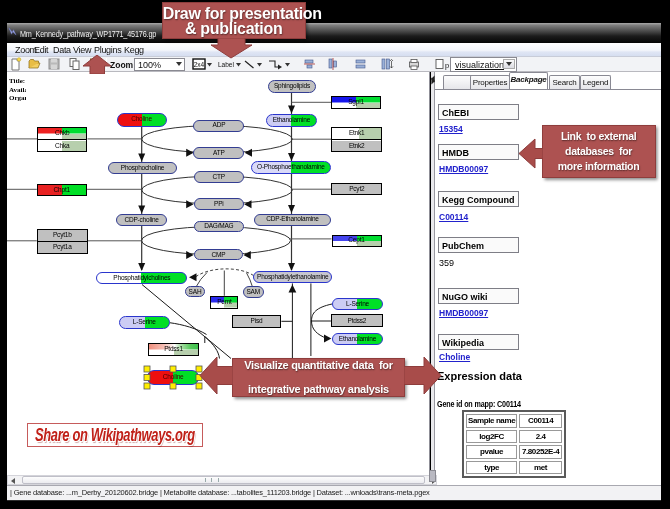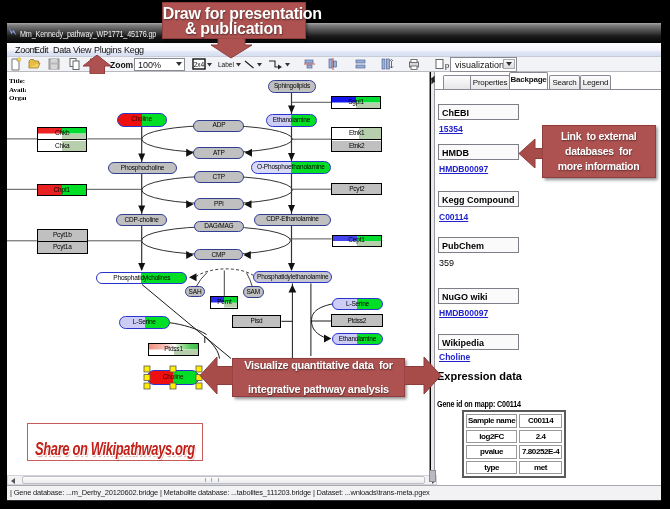--- a/index.html
+++ b/index.html
@@ -37,22 +37,22 @@
       font-size:6.5px;letter-spacing:-0.2px;color:#000;line-height:1;white-space:nowrap;overflow:hidden;}
   .pill{border:1px solid #333d92;border-radius:7px;background:#c0c0c0;}
   .cpill{border:1px solid #2a35cc;border-radius:7px;}
   .gbox{border:1px solid #000;}
   
   .callout{position:absolute;background:#ad5251;-webkit-font-smoothing:antialiased;border:1px solid #8e3d3c;color:#fff;font-weight:bold;white-space:nowrap;letter-spacing:-0.3px;
            text-align:center;z-index:40;box-shadow:1.5px 2px 3px rgba(0,0,0,0.45);
            display:flex;flex-direction:column;justify-content:center;
            text-shadow:0.5px 1px 1.5px rgba(0,0,0,0.5);}
   .cal-part{position:absolute;z-index:40;}
-  #share{position:absolute;left:27px;top:423px;width:176px;height:38px;background:#fff;
-         border:1px solid #c65b5b;z-index:30;display:flex;align-items:flex-end;justify-content:center;}
+  #share{position:absolute;left:27px;top:423px;width:176px;height:24px;background:#fff;
+         border:1px solid #c65b5b;z-index:30;display:flex;align-items:center;justify-content:center;}
   #share span{font-size:17.5px;font-weight:bold;font-style:italic;color:#c02018;white-space:nowrap;transform:scaleX(0.74);transform-origin:center;letter-spacing:-0.5px;
         text-shadow:1px 1px 0 #fff,-1px 1px 0 #fff,1px -1px 0 #fff,1.5px 2px 1px rgba(120,0,0,0.35);}
   
   #hscroll{left:7px;top:475px;width:430px;height:10px;background:#f2f2f4;border:1px solid #d4d4da;}
   #hthumb{position:absolute;left:14px;top:0px;width:403px;height:8px;background:linear-gradient(#fdfdfd,#ececf0);border:1px solid #bfbfc8;border-radius:2px;}
   #statusbar{left:7px;top:485px;width:654px;height:15px;background:#f2f2f4;border-top:1px solid #a8a8b0;
              font-size:7.5px;letter-spacing:-0.2px;color:#1a1a1a;line-height:14px;padding-left:3px;white-space:nowrap;}
   #pginfo{left:9px;top:77px;width:17px;z-index:2;font-family:"Liberation Serif",serif;font-weight:bold;
           font-size:7px;line-height:8.7px;color:#000;overflow:hidden;white-space:nowrap;}
 </style>
@@ -156,28 +156,28 @@
       </g>
     <g transform="translate(428,0)">
         <rect x="1" y="2.5" width="7" height="9" fill="#fff" stroke="#555" stroke-width="0.9"></rect>
         <text x="10" y="11" font-size="7.5" fill="#111" font-family="Liberation Sans">p</text>
       </g>
   </svg>
   <div class="tsep" style="left:106px;top:58px;"></div>
   <div class="tbtxt" style="left:110px;top:60px;font-weight:bold;font-size:8.5px;">Zoom:</div>
   <div class="combo" style="left:134px;top:57.5px;width:51px;height:13px;padding:1.5px 0 0 3px;">100%</div>
   <div class="carrow" style="left:176px;top:62px;"></div>
-  <div class="combo" style="left:450px;top:57px;width:67px;height:15px;padding:2px 0 0 4px;background:#fff;">visualization
+  <div class="combo" style="left:450px;top:57px;width:67px;height:15px;padding:2px 0 0 4px;background:#fff;text-decoration:underline;">visualization
     <span style="position:absolute;right:1px;top:1px;width:12px;height:10px;background:linear-gradient(#fafafa,#dcdce2);border:1px solid #aaa;"></span>
   </div>
   <div class="carrow" style="left:506px;top:62px;z-index:5;"></div>
 
   <div class="tab" style="left:443px;top:75px;width:14px;padding-left:44px;">Objects</div>
   <div class="tab" style="left:470px;top:75px;width:40px;">Properties</div>
-  <div class="tab tabsel" style="left:509px;top:72px;width:39px;">Backpage</div>
+  <div class="tab tabsel" style="left:509px;top:72px;width:39px;font-style:italic;">Backpage</div>
   <div class="tab" style="left:549px;top:75px;width:31px;">Search</div>
   <div class="tab" style="left:580px;top:75px;width:31px;">Legend</div>
   <div id="tabline" class="abs"></div>
 
   <div class="hdrbox" style="left:438px;top:104px;">ChEBI</div>
   <div class="blink" style="left:439px;top:124px;">15354</div>
   <div class="hdrbox" style="left:438px;top:144px;">HMDB</div>
   <div class="blink" style="left:439px;top:164px;">HMDB00097</div>
   <div class="hdrbox" style="left:438px;top:191px;">Kegg Compound</div>
   <div class="blink" style="left:439px;top:212px;">C00114</div>

